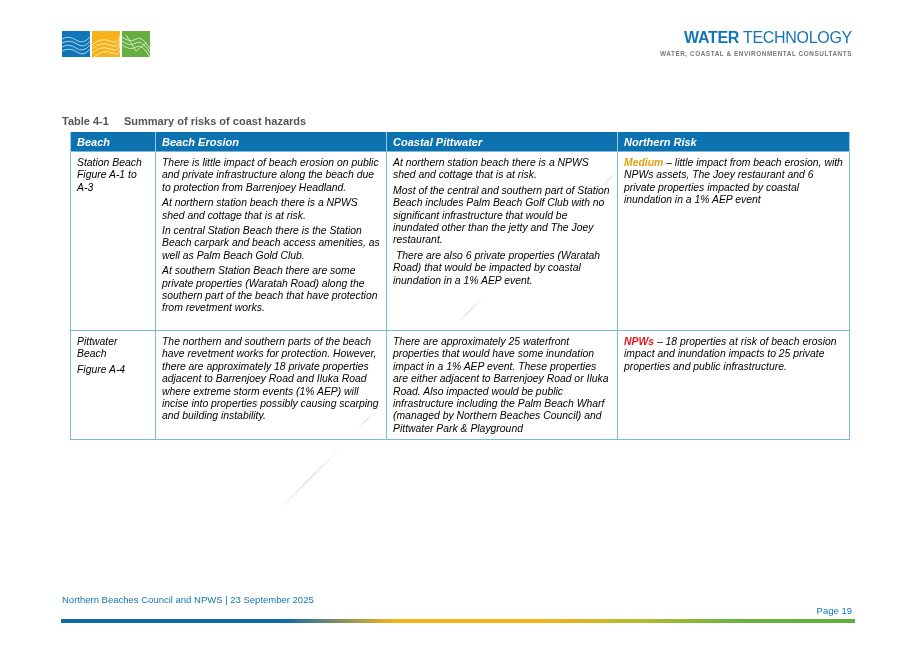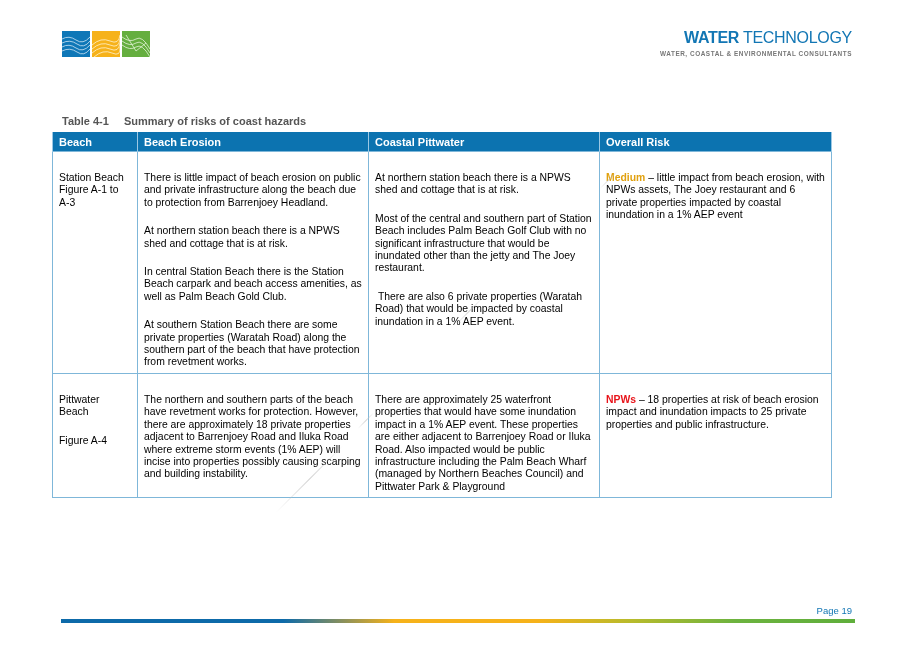--- a/index.html
+++ b/index.html
@@ -16,28 +16,28 @@
   .brand-line { font-size: 16px; line-height: 22px; letter-spacing: -0.3px; color: #1276b4; white-space: nowrap; }
   .brand-bold { font-weight: bold; }
   .brand-light { font-weight: normal; }
   .brand-sub { font-size: 6.4px; color: #777; letter-spacing: 0.55px; font-weight: bold; margin-top: 1px; white-space: nowrap; }
 
   
   .caption { position: absolute; left: 62px; top: 115px; font-size: 11px; font-weight: bold; color: #555; }
   .caption .cap-num { display: inline-block; width: 62px; }
 
   
-  .risk-table { position: absolute; left: 52px; top: 132px; width: 779px;
-                border-collapse: collapse; table-layout: fixed; }
+  .risk-table { position: absolute; left: 70px; top: 132px; width: 779px;
+                border-collapse: collapse; table-layout: fixed; font-style: italic; }
   .risk-table th { background: #0c73b0; color: #fff; font-size: 11px; font-weight: bold;
                    text-align: left; padding: 3px 6px 3px 6px; height: 13px;
                    border-left: 1px solid #9cc8e4; border-right: 1px solid #9cc8e4; }
   .risk-table td { font-size: 10.4px; line-height: 12.4px; vertical-align: top;
                    padding: 4px 6px 4px 6px; border: 1px solid #7fb7d9; }
-  .risk-table td p { margin: 16px 0 3px 0; }
+  .risk-table td p { margin: 1px 0 3px 0; }
   .risk-table td p:last-child { margin-bottom: 0; }
   .row1 td { height: 170px; }
   .row2 td { height: 100px; }
   .lvl-medium { color: #e1a10f; font-weight: bold; }
   .lvl-high { color: #e8141a; font-weight: bold; }
 
   
   .wm { position: absolute; height: 1px; background: linear-gradient(90deg, rgba(200,200,200,0), rgba(190,190,190,0.7), rgba(200,200,200,0)); transform-origin: left center; }
 
   
@@ -93,21 +93,21 @@
     <col style="width:85px">
       <col style="width:231px">
       <col style="width:231px">
       <col style="width:232px">
   </colgroup>
   <thead>
     <tr>
       <th>Beach</th>
       <th>Beach Erosion</th>
       <th>Coastal Pittwater</th>
-      <th>Overall Risk</th>
+      <th>Northern Risk</th>
     </tr>
   </thead>
   <tbody>
     <tr class="row1">
       <td>
         <p>Station Beach Figure A-1 to A-3</p>
       </td>
       <td>
         <p>There is little impact of beach erosion on public and private infrastructure along the beach due to protection from Barrenjoey Headland.</p>
         <p>At northern station beach there is a NPWS shed and cottage that is at risk.</p>
@@ -140,15 +140,16 @@
     </tr>
   </tbody>
 </table>
 
 <div class="wm" style="left:276px; top:512px; width:95px; transform:rotate(-45deg);"></div>
 <div class="wm" style="left:358px; top:428px; width:22px; transform:rotate(-45deg);"></div>
 <div class="wm" style="left:455px; top:325px; width:40px; transform:rotate(-45deg);"></div>
 <div class="wm" style="left:600px; top:188px; width:25px; transform:rotate(-45deg);"></div>
 
 <div class="footer-text">
+  <div>Northern Beaches Council and NPWS | 23 September 2025</div>
 </div>
 <div class="footer-page">Page 19</div>
 <div class="footer-bar"></div>
 
 </body></html>

